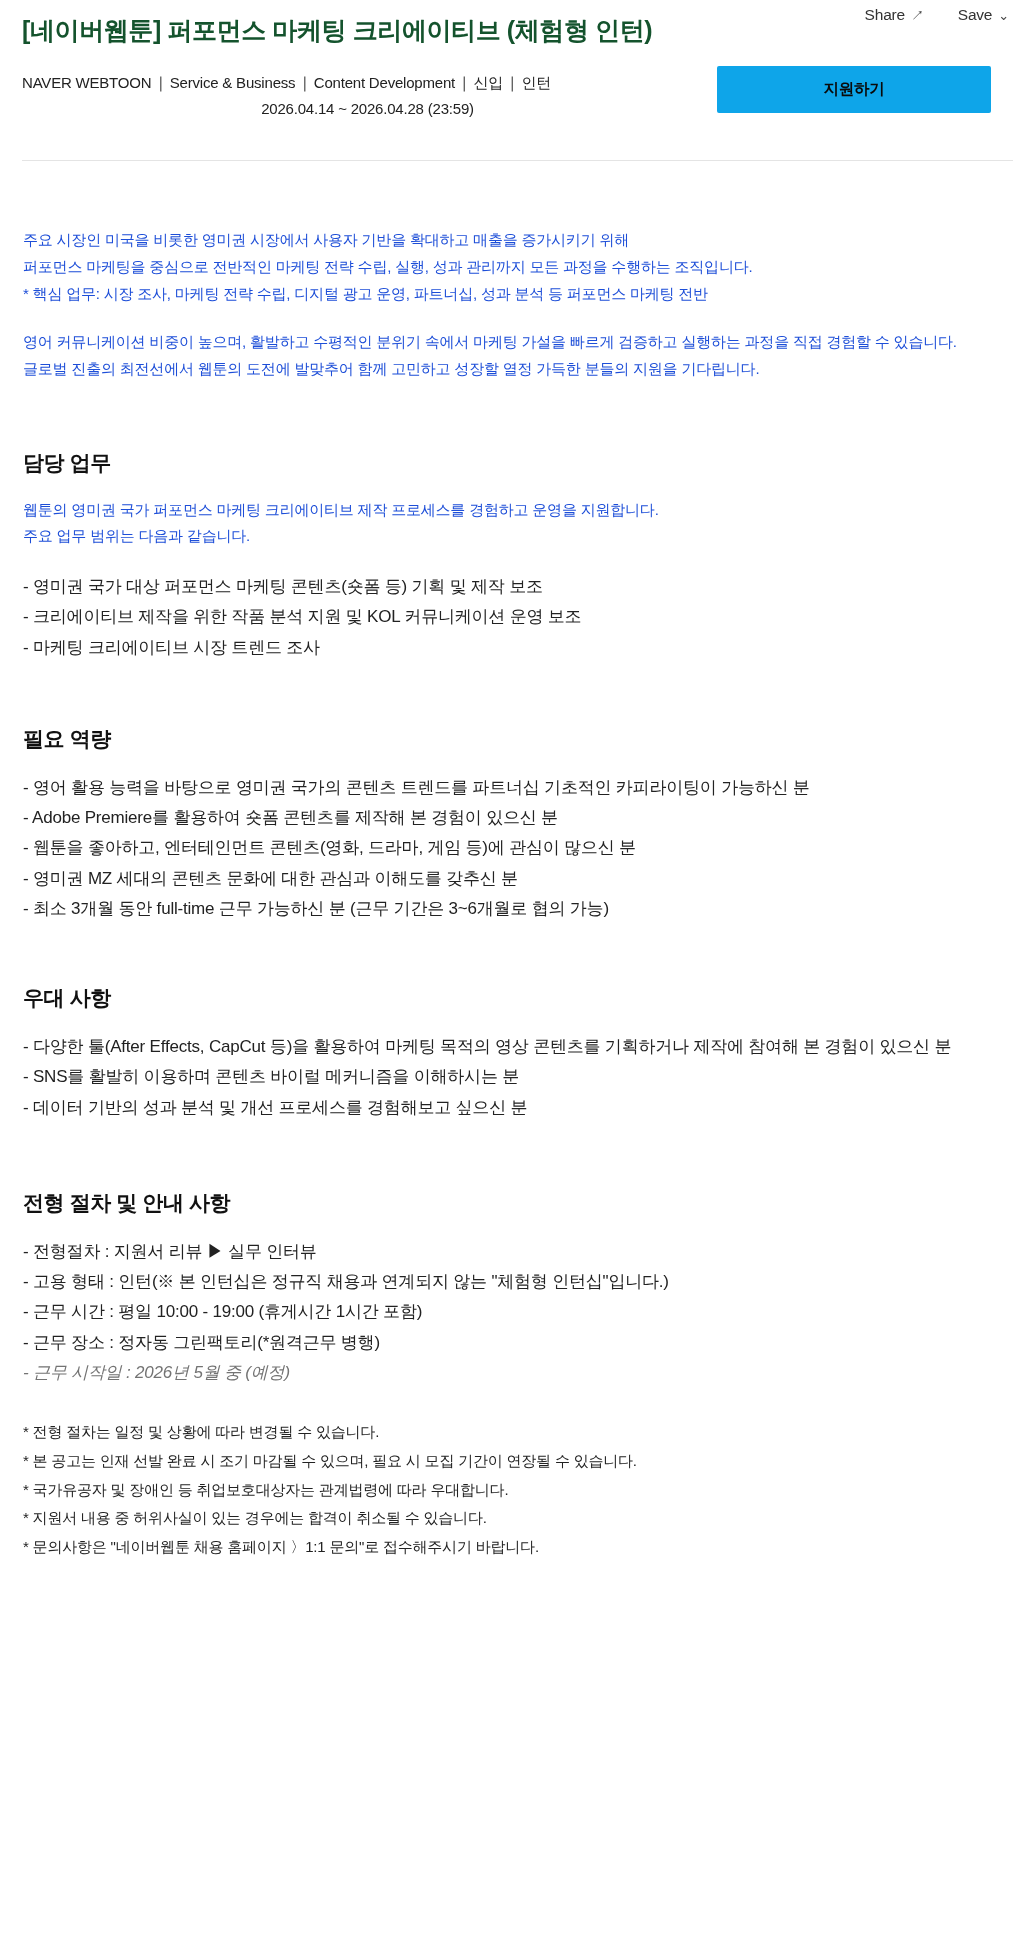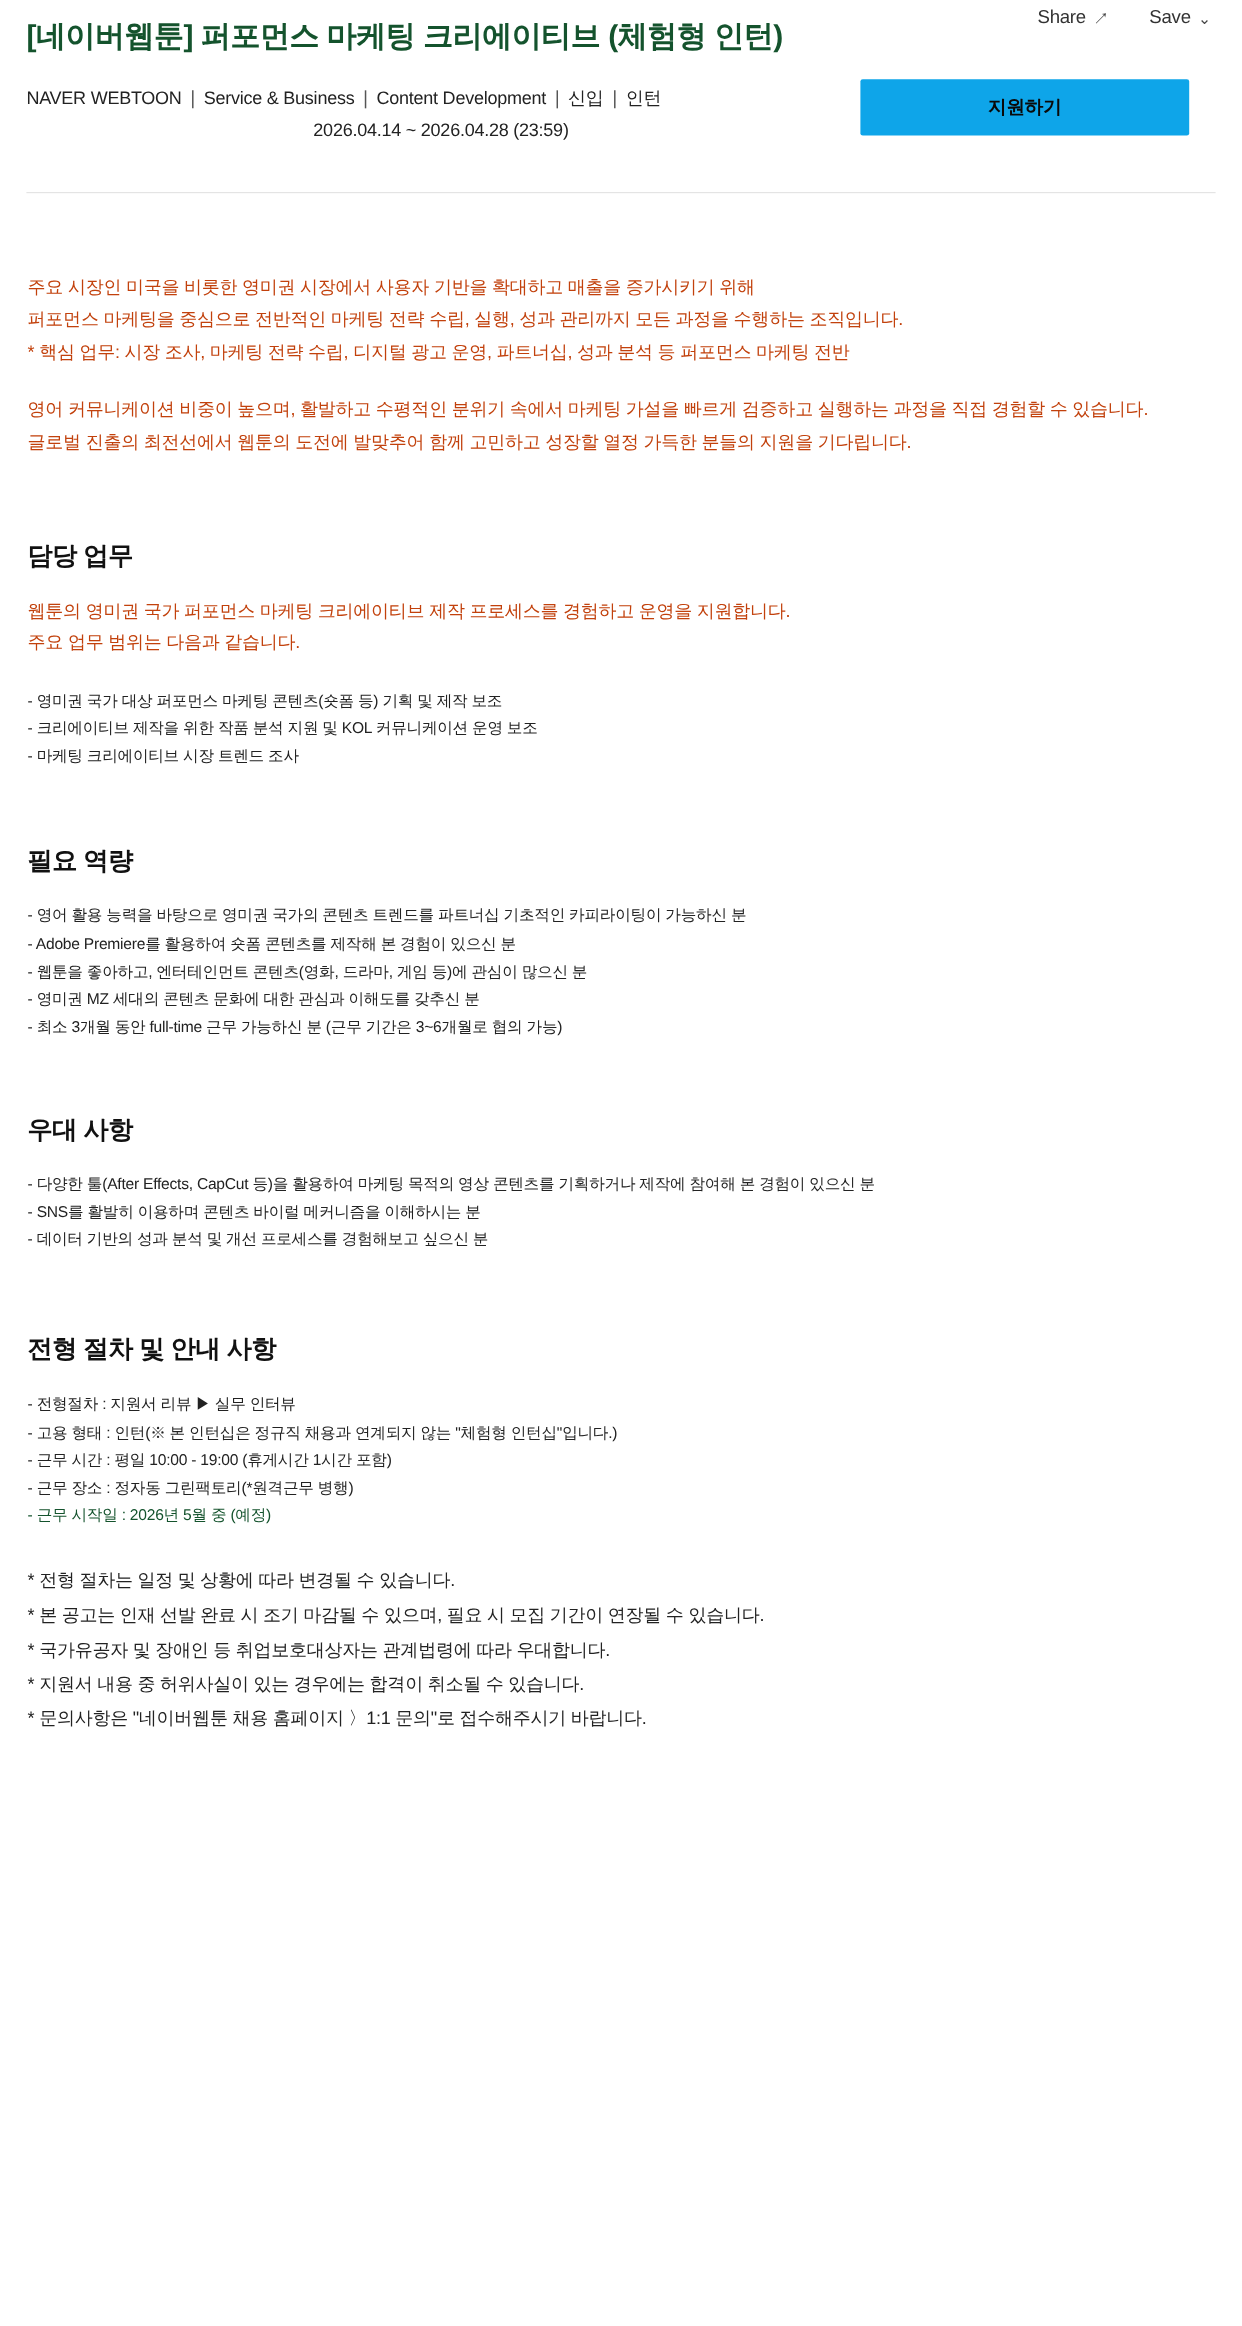--- a/index.html
+++ b/index.html
@@ -120,40 +120,40 @@
   }
   .sec-gap-1 { margin-top: 66px; }
   .sec-gap-2 { margin-top: 66px; }
   .sec-gap-3 { margin-top: 62px; }
   .sec-gap-4 { margin-top: 60px; }
   .sec-gap-5 { margin-top: 66px; }
 
   .para {
     font-size: 15px;
     line-height: 1.78;
-    color: #c2410c;
+    color: #1d4ed8;
     letter-spacing: -0.2px;
     margin: 0;
   }
   .para.spaced { margin-top: 22px; }
   .para.tight { margin-top: 0; }
   .list {
     margin: 0;
     padding: 0;
     list-style: none;
   }
   .list.gap-top { margin-top: 22px; }
   .list li {
-    font-size: 13px;
+    font-size: 17px;
     line-height: 1.78;
     color: #222222;
     letter-spacing: -0.2px;
   }
   .hl-red { color: #e8253a; }
-  .list li.hl-red { color: #14532d; }
+  .list li.hl-red { color: #737373; font-style: italic; }
 
   .notes {
     margin-top: 30px;
   }
   .notes li {
     font-size: 15px;
     line-height: 1.92;
     color: #222222;
     letter-spacing: -0.2px;
   }

